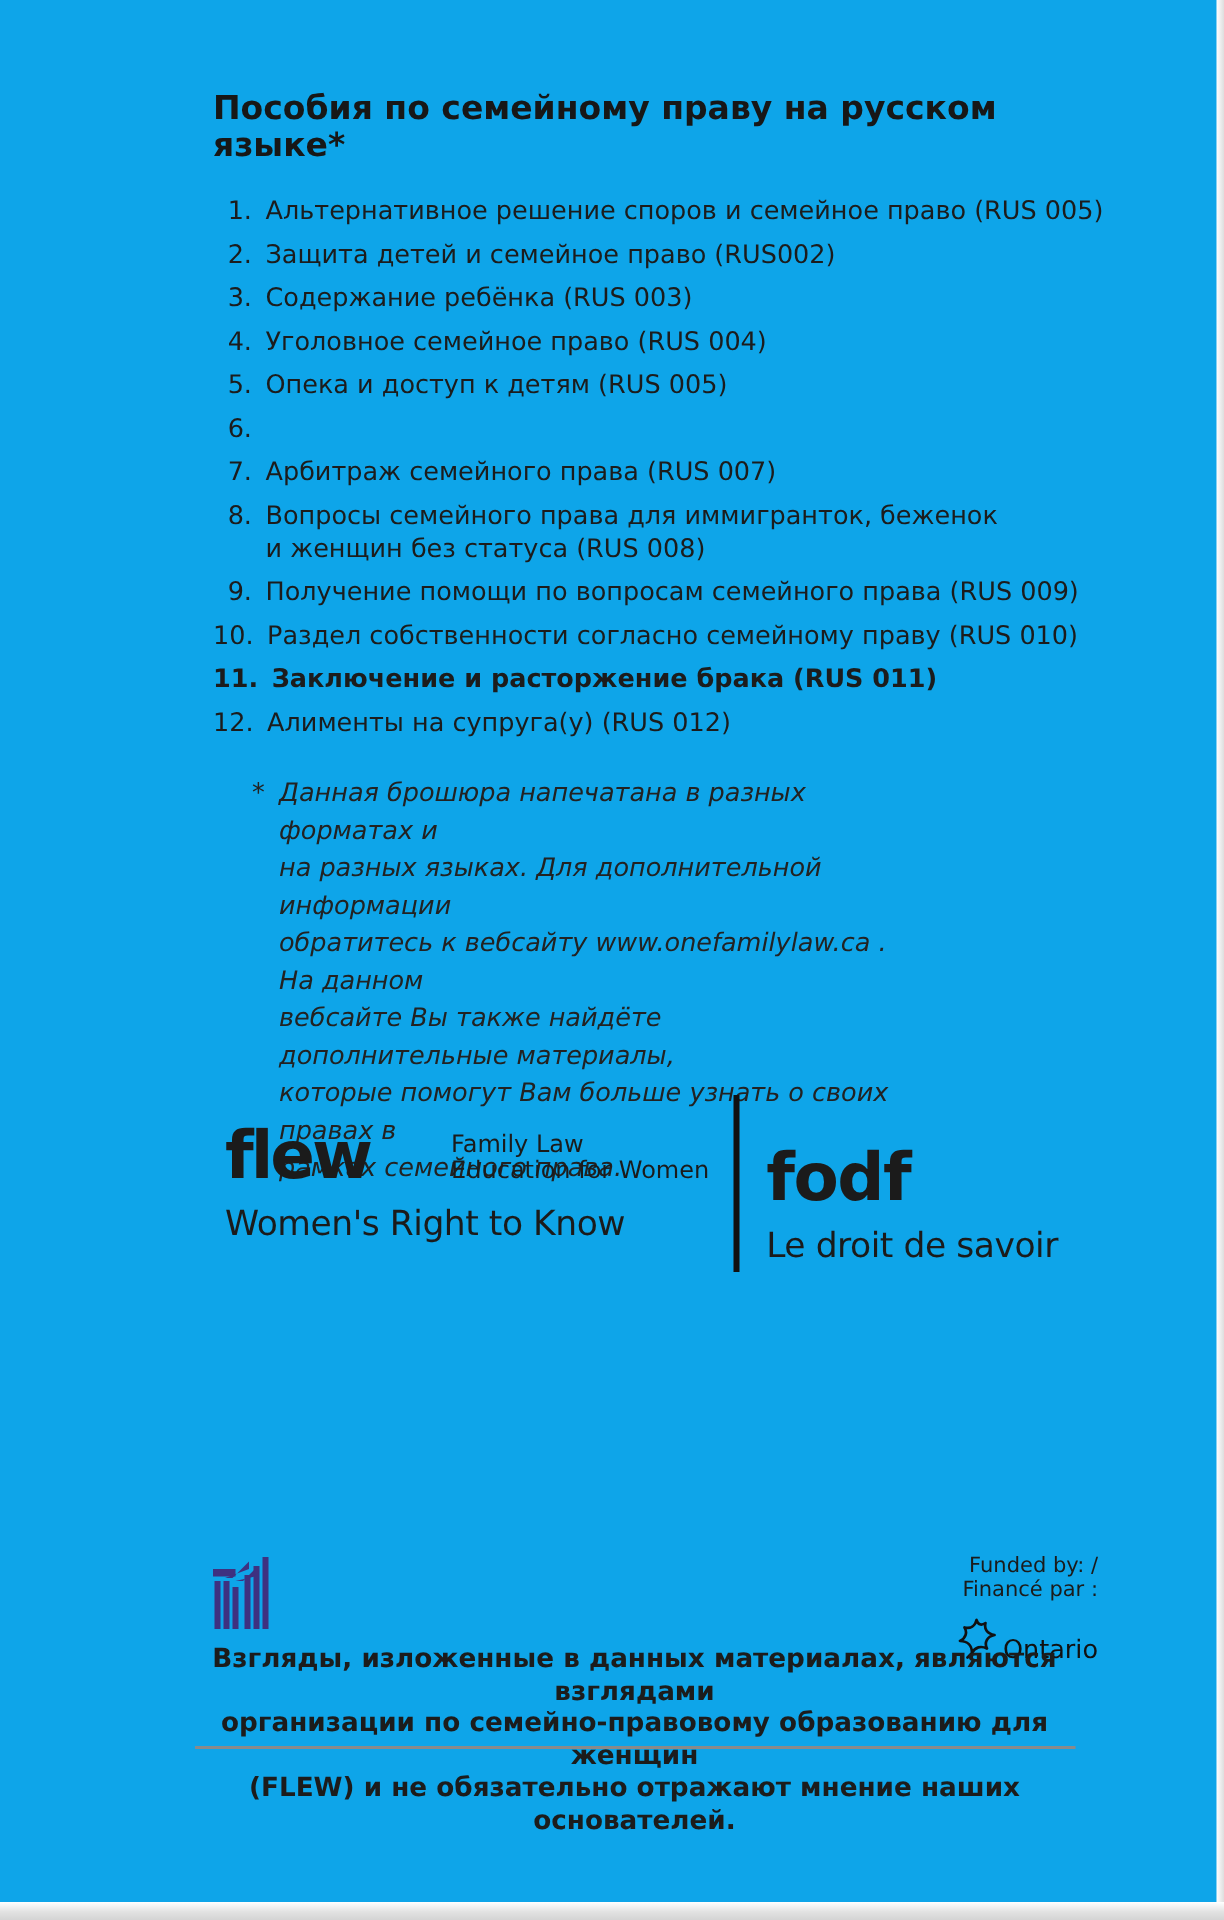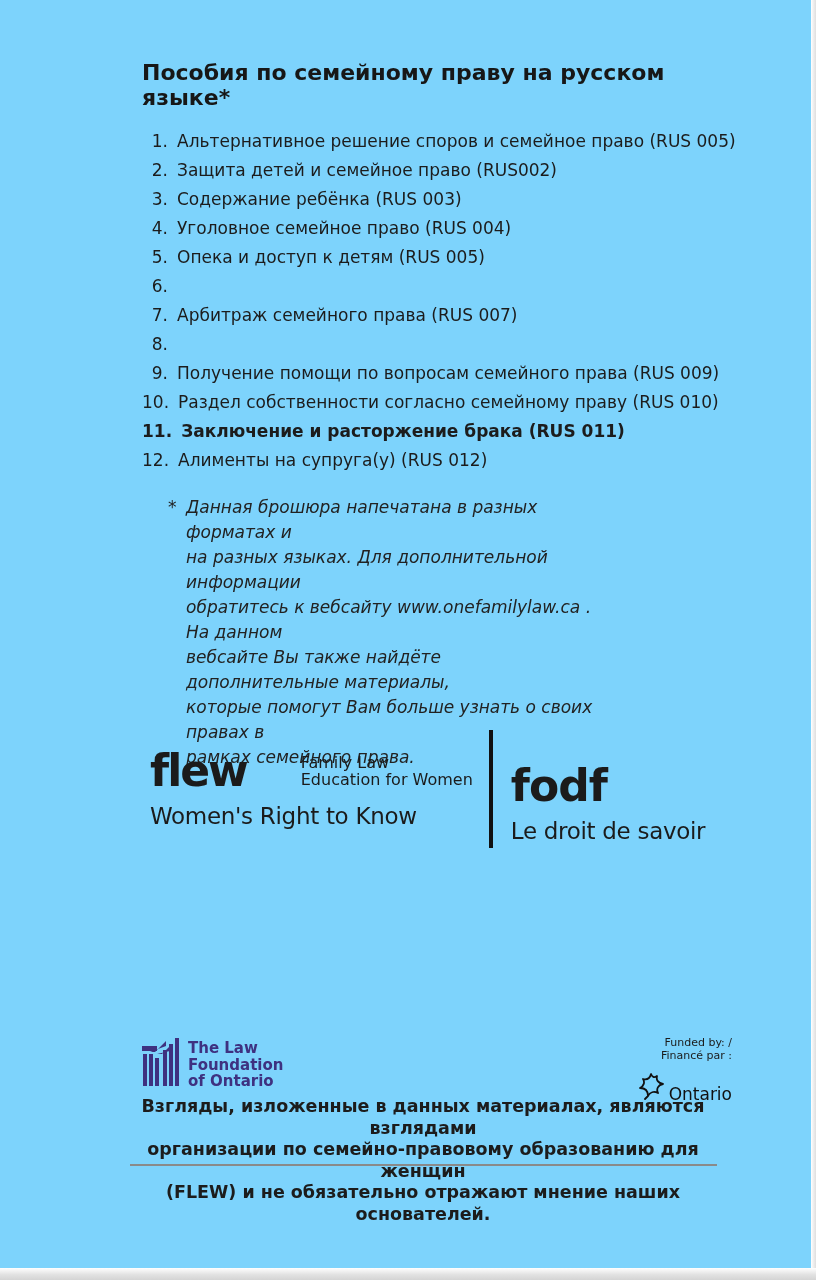--- a/index.html
+++ b/index.html
@@ -1,17 +1,17 @@
 <!DOCTYPE html>
 <html><head>
 <meta charset="utf-8">
 <style>
   html,body { margin:0; padding:0; background:#ffffff; }
   .page {
-    position:relative; width:816px; height:1280px; background:#7dd3fc;
+    position:relative; width:816px; height:1280px; background:#0ea5e9;
     font-family:"DejaVu Sans", sans-serif; color:#1c1c1c; overflow:hidden;
   }
   
   .edge-right  { position:absolute; top:0; right:0; width:5px; height:100%;
                  background:linear-gradient(to right,#ffffff,#dedede); }
   .edge-bottom { position:absolute; left:0; bottom:0; width:100%; height:12px;
                  background:linear-gradient(to bottom,#ffffff,#e2e2e2 55%,#d4d4d4); }
 
   
   .content { position:absolute; left:142px; top:60px; width:600px; }
@@ -36,21 +36,21 @@
   .slogan  { font-size:23px; margin-top:10px; color:#1b1b1b; letter-spacing:-0.3px; }
   .logo-divider { width:4px; background:#111; margin:0 12px 0 16px; height:118px; align-self:center; }
   .fodf-block { padding-left:6px; }
 
   
   .lawfound { position:absolute; left:142px; top:1038px; display:flex; align-items:flex-start; }
   .lf-text { font-size:15px; font-weight:bold; line-height:16.5px; margin-left:8px; margin-top:2px; white-space:pre-line; }
 
   
   .funded { position:absolute; left:620px; top:1036px; width:112px; text-align:right; }
-  .funded-label { font-size:11px; color:#1b1b1b; letter-spacing:0; }
+  .funded-label { font-size:14px; color:#1b1b1b; letter-spacing:0; }
   .ontario-row { display:flex; justify-content:flex-end; align-items:flex-end; margin-top:10px; }
   .ontario-word { font-size:17px; color:#111; margin-left:2px; line-height:19px; }
 
   
   .disclaimer { position:absolute; left:113px; top:1096px; width:620px; text-align:center;
                 font-size:17.5px; line-height:21.5px; white-space:pre-line; color:#1c1c1c;font-weight:bold; }
   .rule { position:absolute; left:130px; top:1164px; width:587px; height:2px; background:#8a8a8a; }
 </style>
 </head>
 <body>
@@ -82,20 +82,22 @@
         </li>
         <li>
           <span class="num">6.</span>
         </li>
         <li>
           <span class="num">7.</span>
           <span class="item-text">Арбитраж семейного права (RUS 007)</span>
         </li>
         <li>
           <span class="num">8.</span>
+          <span class="item-text">Вопросы семейного права для иммигранток, беженок
+и женщин без статуса (RUS 008)</span>
         </li>
         <li>
           <span class="num">9.</span>
           <span class="item-text">Получение помощи по вопросам семейного права (RUS 009)</span>
         </li>
         <li>
           <span class="num">10.</span>
           <span class="item-text">Раздел собственности согласно семейному праву (RUS 010)</span>
         </li>
         <li class="bold">
@@ -145,23 +147,20 @@
           <polygon points="15,16 20,16 28,8 28,13"></polygon>
           <rect x="1" y="16" width="4" height="32"></rect>
           <rect x="7" y="16" width="4" height="32"></rect>
           <rect x="13" y="20" width="4" height="28"></rect>
           <rect x="21" y="12" width="4" height="36"></rect>
           <rect x="27" y="6" width="4" height="42"></rect>
           <rect x="33" y="0" width="4" height="48"></rect>
         </g>
       </svg>
     </span>
-    <div class="lf-text" style="color: rgb(62, 49, 128);">The Law
-Foundation
-of Ontario</div>
   </div>
 
   <div class="funded">
     <div class="funded-label">Funded by: / Financé par :</div>
     <div class="ontario-row">
       <span>
         <svg width="30" height="28" viewBox="0 0 30 28" aria-hidden="true">
           <path d="M14 2 C13 6 10 8 6 7 C8 10 7 14 3 16 C8 16 11 19 11 24 C13 20 17 19 21 21 C19 17 21 13 26 12 C21 11 19 8 20 4 C17 6 15 5 14 2 Z M11 24 L8 27" fill="none" stroke="#111" stroke-width="1.8" stroke-linejoin="round" stroke-linecap="round"></path>
         </svg>
       </span>

